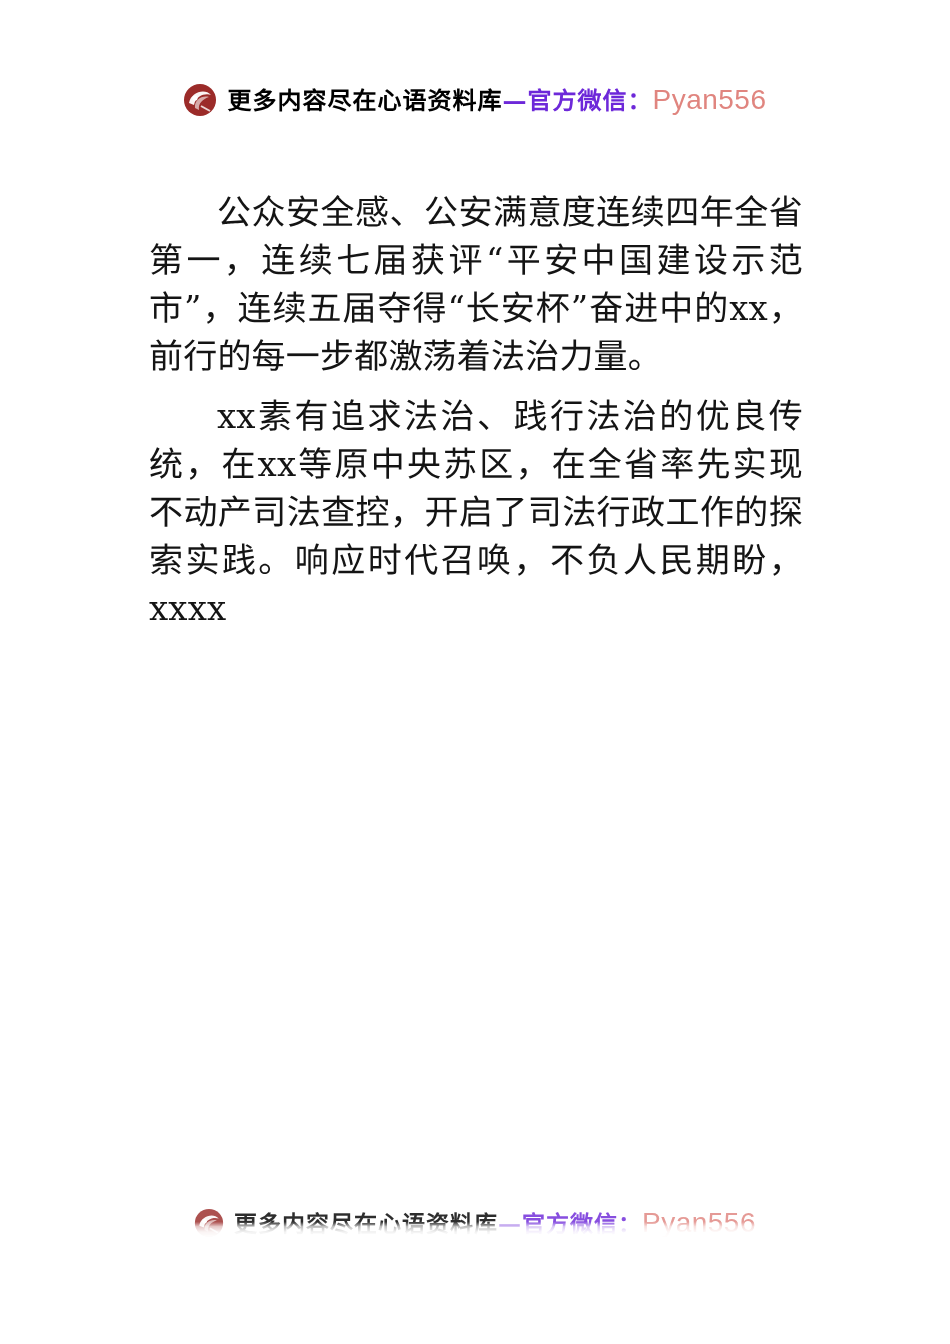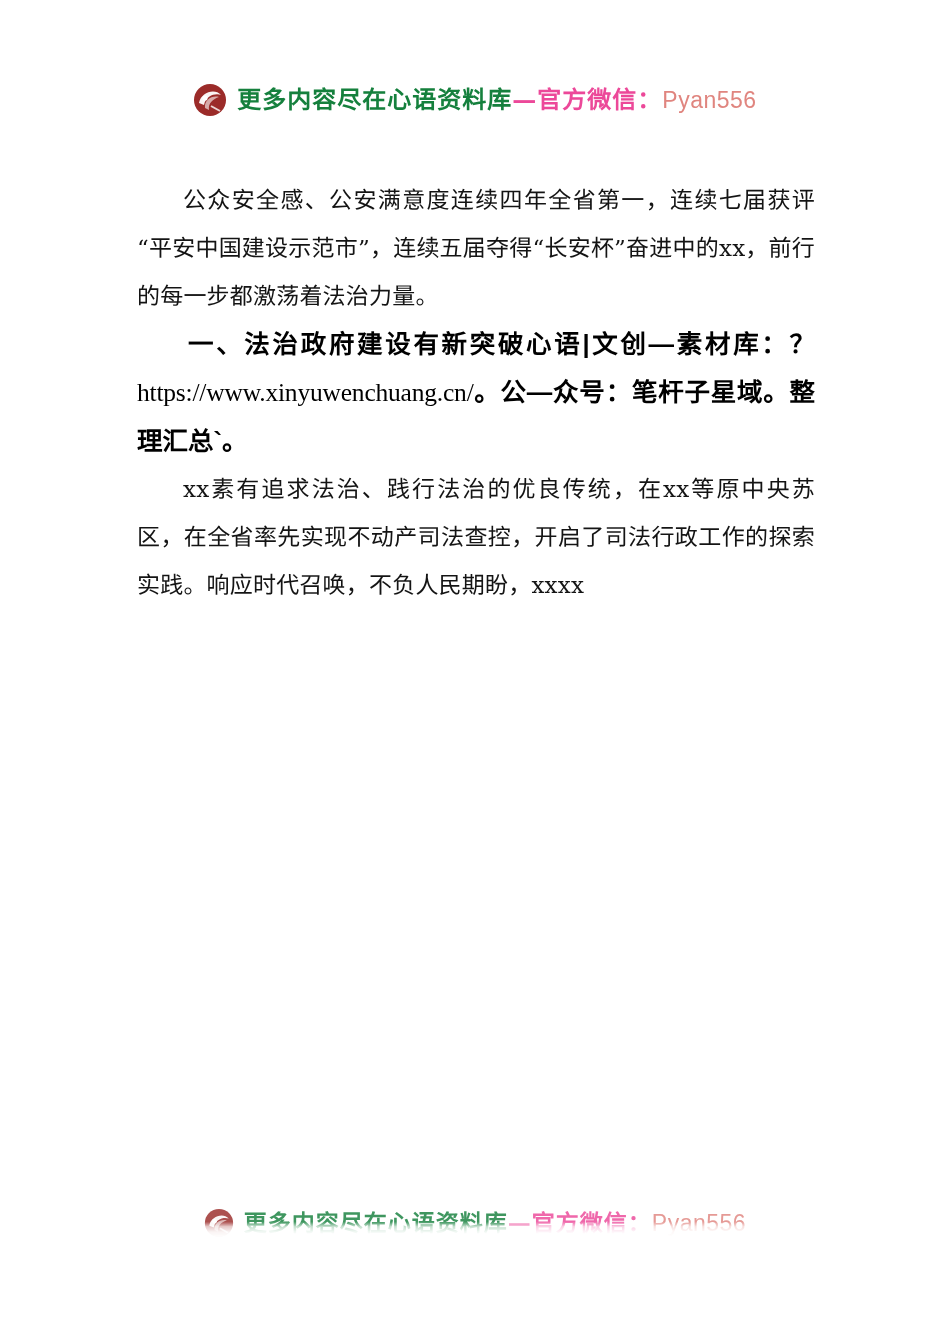--- a/index.html
+++ b/index.html
@@ -49,27 +49,27 @@
   }
   .wm-logo svg { display: block; }
 
   .wm-text {
     font-family: "DejaVu Serif", "Liberation Serif", serif;
     font-size: 24px;
     font-weight: 700;
     letter-spacing: 1px;
     line-height: 1;
   }
-  .wm-seg-a { color: #15803d; }
-  .wm-seg-b { color: #ec4899; }
+  .wm-seg-a { color: #000000; }
+  .wm-seg-b { color: #6d28d9; }
   .wm-seg-c {
     color: #e0857f;
     font-family: "Liberation Sans", "DejaVu Sans", sans-serif;
     font-weight: 400;
-    font-size: 23px;
+    font-size: 28px;
     letter-spacing: 0.5px;
   }
 
   
   .watermark-footer {
     top: 1208px;
     height: 30px;
     overflow: hidden;
     opacity: 0.82;
   }
@@ -101,23 +101,23 @@
     font-weight: 700;
     font-size: 35px;
     line-height: 1.25;
     text-align: center;
     letter-spacing: 1px;
     margin: 0 0 14px 0;
     color: #0a0a0a;
   }
 
   p.body-para {
-    margin: 0;
+    margin: 12px;
     font-family: "DejaVu Serif", "Liberation Serif", serif;
-    font-size: 23px;
+    font-size: 34px;
     line-height: 48px;
     text-align: justify;
     text-justify: inter-ideograph;
     text-indent: 2em;
     color: #141414;
     letter-spacing: 0.2px;
   }
 
   p.heading-para {
     margin: 0;
@@ -156,21 +156,20 @@
       <span class="wm-seg-a">更多内容尽在心语资料库</span><span class="wm-seg-b">—官方微信：</span><span class="wm-seg-c">Pyan556</span>
     </span>
   </div>
 
   <div class="doc">
 
 
     <p class="body-para">公众安全感、公安满意度连续四年全省第一，连续七届获评“平安中国建设示范市”，连续五届夺得“长安杯”奋进中的xx，前行的每一步都激荡着法治力量。</p>
 
 
-    <p class="heading-para"><span>一、法治政府建设有新突破心语|文创—素材库：？</span><span class="url-run">https://www.xinyuwenchuang.cn/</span><span>。公—众号：笔杆子星域。整理汇总`。</span></p>
 
 
     <p class="body-para">xx素有追求法治、践行法治的优良传统，在xx等原中央苏区，在全省率先实现不动产司法查控，开启了司法行政工作的探索实践。响应时代召唤，不负人民期盼，xxxx</p>
 
   </div>
 
   <div class="watermark watermark-footer">
     <span class="wm-inner">
       <span class="wm-logo">
         <svg viewBox="0 0 34 34" width="30" height="30" aria-hidden="true">

